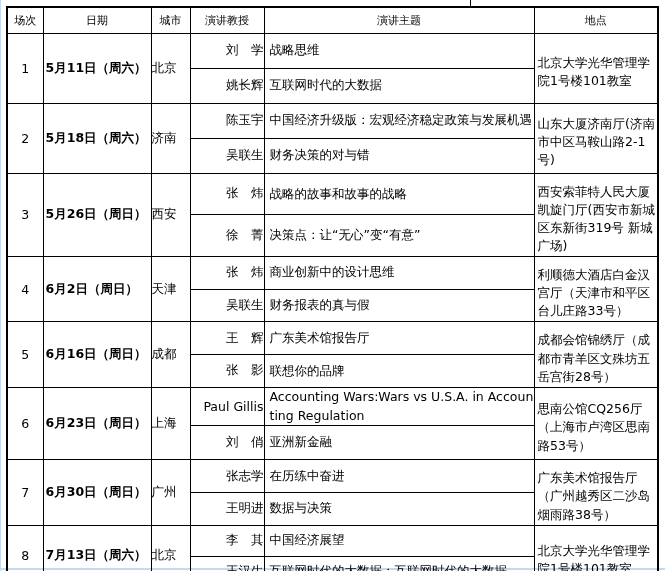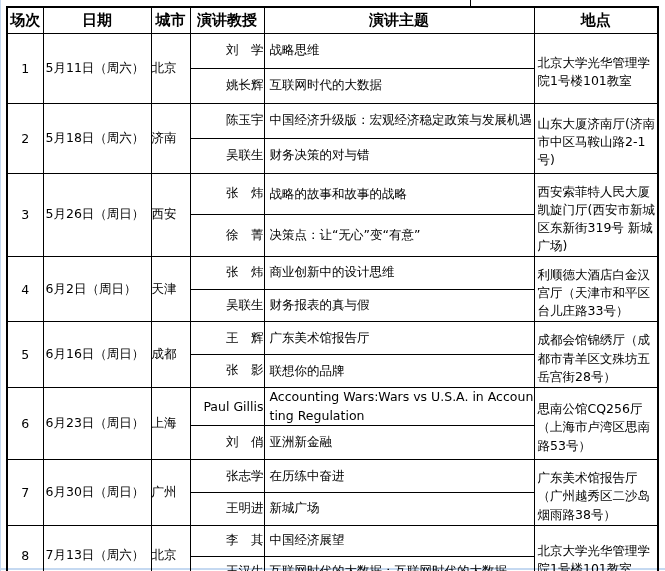--- a/index.html
+++ b/index.html
@@ -32,27 +32,27 @@
     border: 2px solid #000000;
   }
   .schedule th, .schedule td {
     border: 1px solid #000000;
     font-size: 12.5px;
     vertical-align: middle;
     overflow: hidden;
     word-break: break-all;
   }
   .schedule th {
-    font-weight: bold;
+    font-weight: normal;
     text-align: center;
     height: 26px;
-    font-size: 15px;
+    font-size: 11px;
   }
   td.c-session { text-align: center; }
-  td.c-date    { text-align: left; padding-left: 2px; }
+  td.c-date    { text-align: left; padding-left: 2px; font-weight: bold; }
   td.c-city    { }
   td.c-prof    { text-align: right; padding-left: 3px; }
   td.c-topic   { text-align: left; padding-left: 5px; line-height: 1.5; margin-left: 17px; }
   td.c-venue   { text-align: left; padding: 9px 2px 1px 3px; line-height: 1.45; }
 </style>
 </head>
 <body>
 
 <div class="edge-left"></div>
 <div class="edge-bottom"></div>
@@ -160,21 +160,21 @@
     <tr style="height:30px">
       <td rowspan="2" class="c-session">7</td>
       <td rowspan="2" class="c-date">6月30日（周日）</td>
       <td rowspan="2" class="c-city">广州</td>
       <td class="c-prof">张志学</td>
       <td class="c-topic">在历练中奋进</td>
       <td rowspan="2" class="c-venue">广东美术馆报告厅（广州越秀区二沙岛烟雨路38号）</td>
     </tr>
     <tr style="height:30px">
       <td class="c-prof">王明进</td>
-      <td class="c-topic">新城广场</td>
+      <td class="c-topic">数据与决策</td>
     </tr>
 
     <tr style="height:31px">
       <td rowspan="2" class="c-session">8</td>
       <td rowspan="2" class="c-date">7月13日（周六）</td>
       <td rowspan="2" class="c-city">北京</td>
       <td class="c-prof">李　其</td>
       <td class="c-topic">中国经济展望</td>
       <td rowspan="2" class="c-venue">北京大学光华管理学院1号楼101教室</td>
     </tr>

